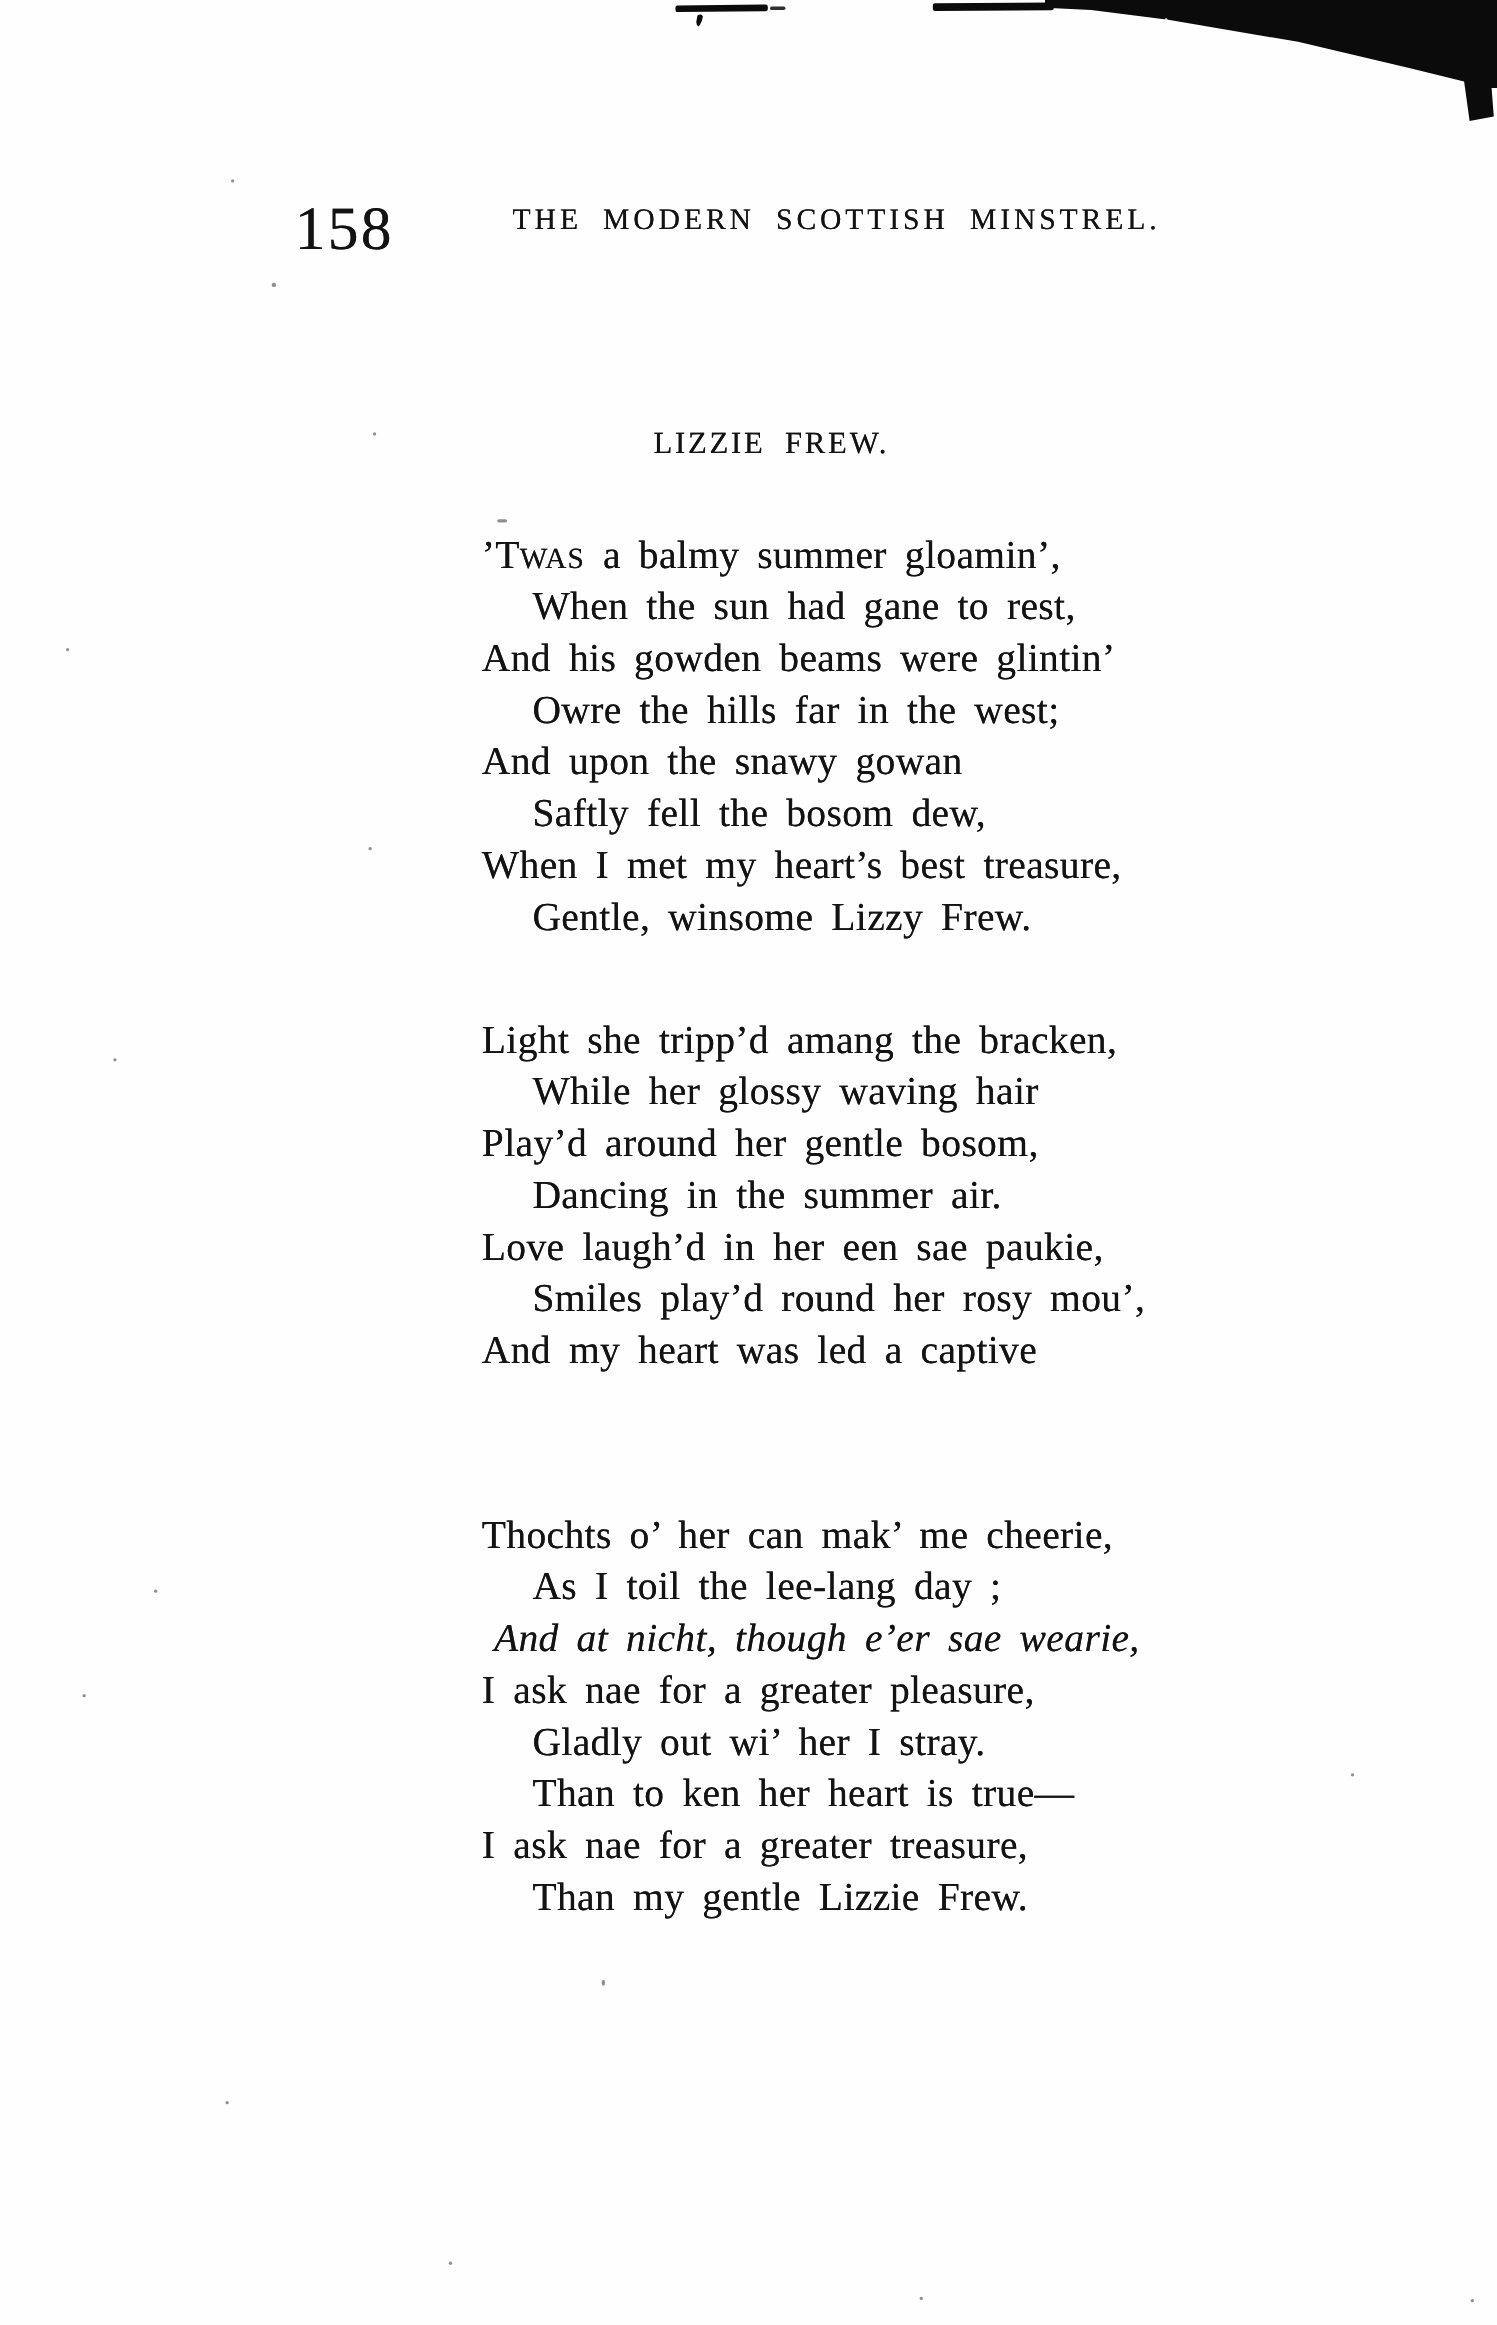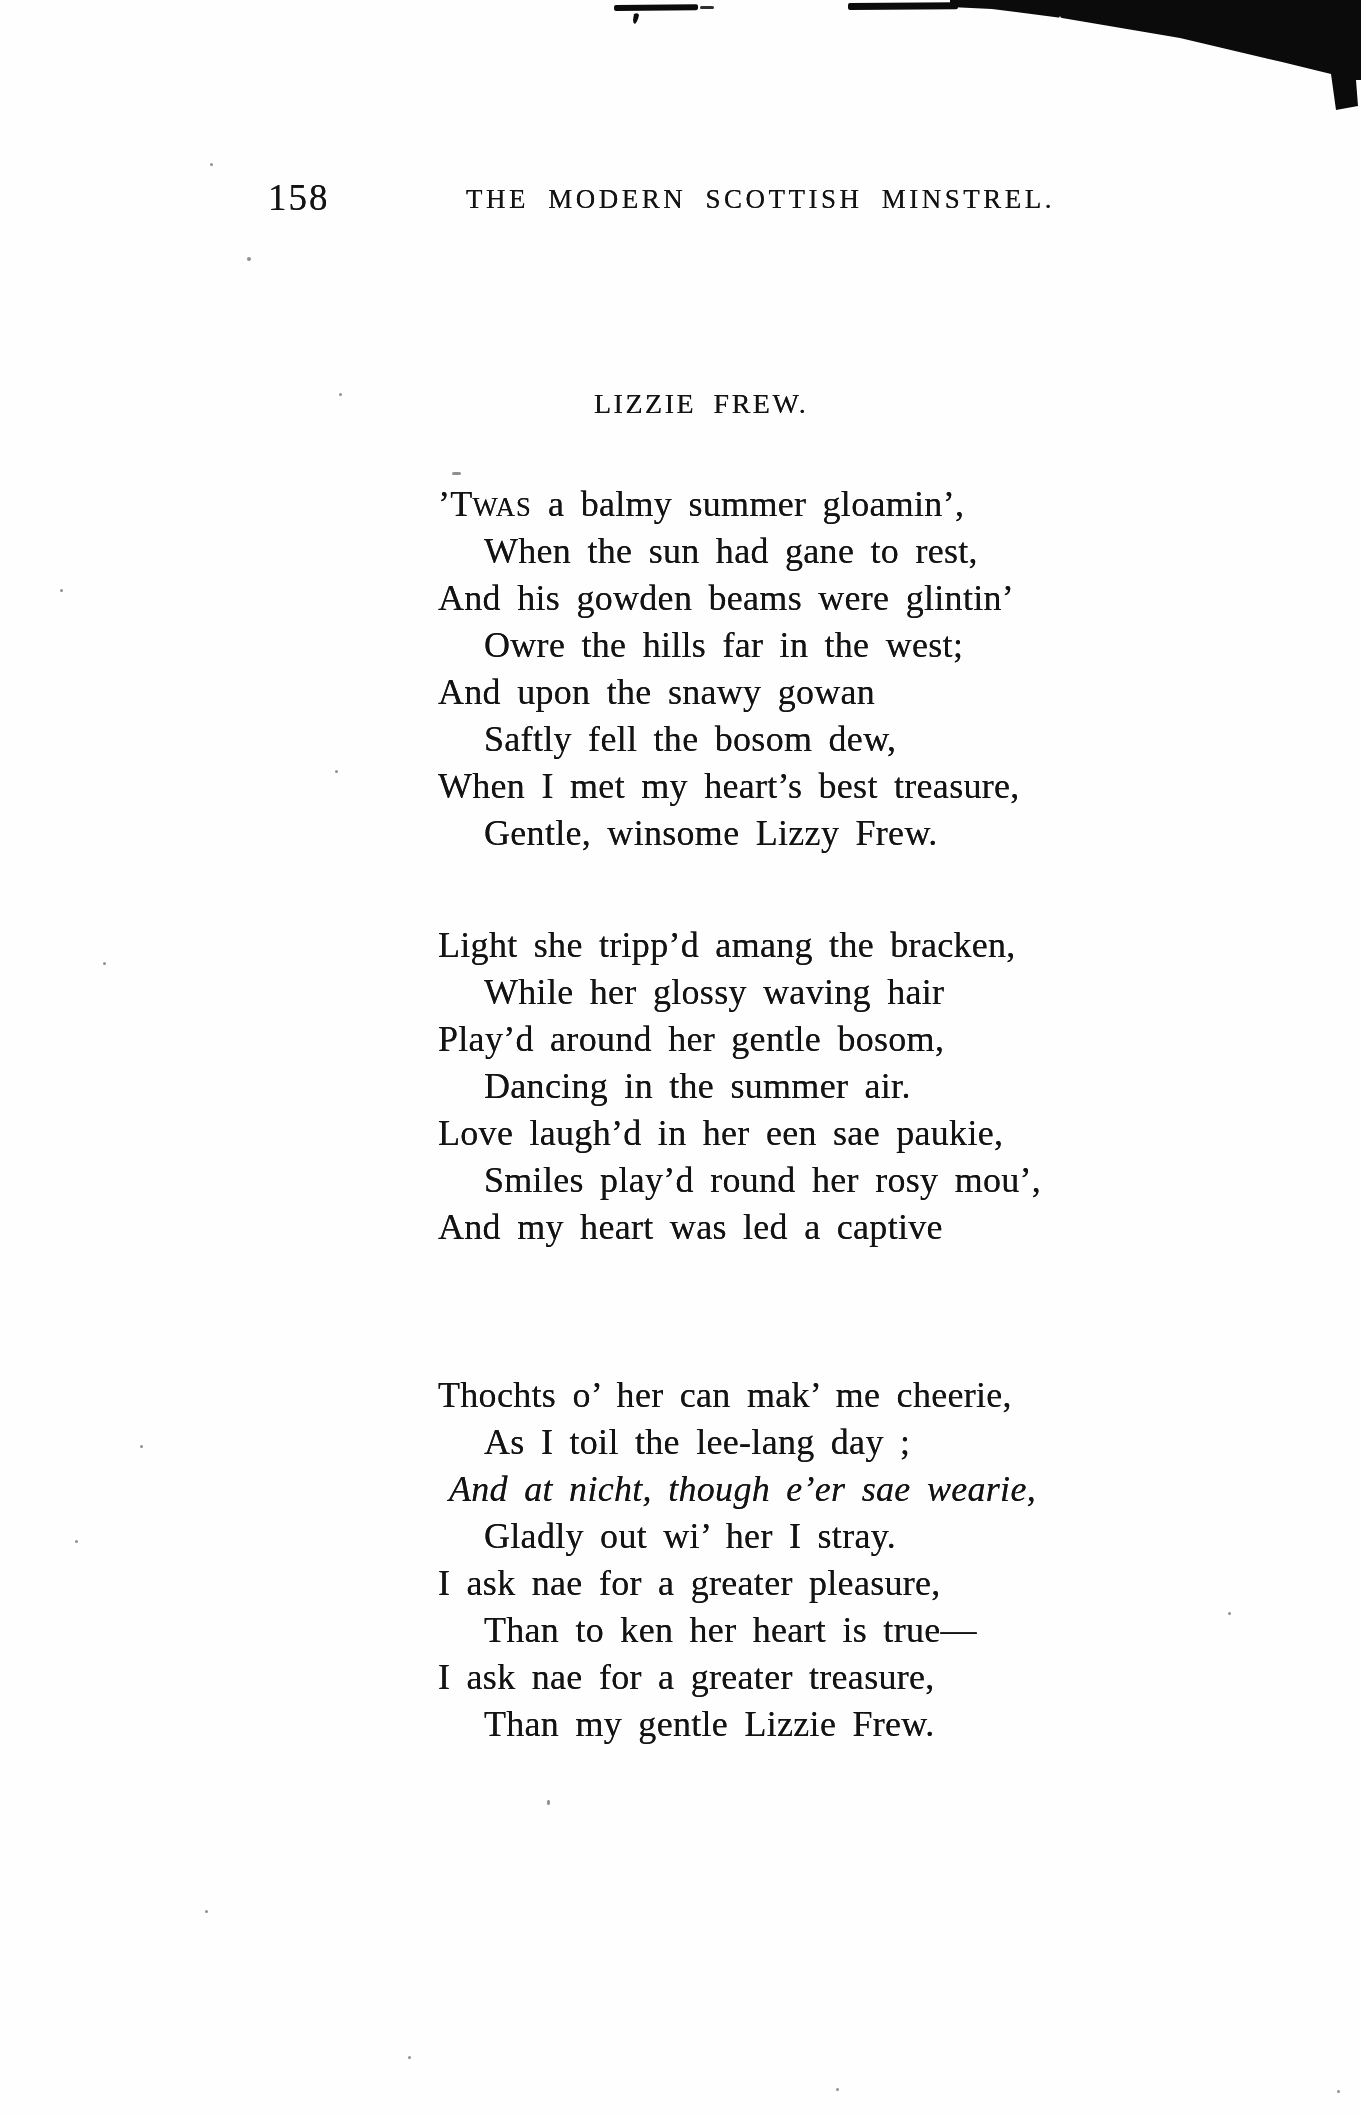--- a/index.html
+++ b/index.html
@@ -13,21 +13,21 @@
   }
   .page {
     position: absolute; inset: 0;
     background: #fefefe;
   }
   
   .ink { text-shadow: 0 0 0.6px rgba(10,10,10,0.85); }
 
   .pagenum {
     position: absolute; left: 268px; top: 176px;
-    font-size: 37px; letter-spacing: 2px;
+    font-size: 56px; letter-spacing: 2px;
   }
   .runhead {
     position: absolute; left: 466px; top: 184px;
     font-size: 27px; letter-spacing: 3.5px; word-spacing: 9px;
     white-space: nowrap;
   }
   .poem-title {
     position: absolute; left: 594px; top: 388px;
     font-size: 28px; letter-spacing: 2.5px; word-spacing: 8px;
     white-space: nowrap;
@@ -110,20 +110,20 @@
     <div class="line indent">Dancing in the summer air.</div>
     <div class="line">Love laugh’d in her een sae paukie,</div>
     <div class="line indent">Smiles play’d round her rosy mou’,</div>
     <div class="line">And my heart was led a captive</div>
   </div>
 
   <div class="stanza s3 ink">
     <div class="line">Thochts o’ her can mak’ me cheerie,</div>
     <div class="line indent">As I toil the lee-lang day ;</div>
     <div class="line italic">And at nicht, though e’er sae wearie,</div>
+    <div class="line">I ask nae for a greater pleasure,</div>
     <div class="line indent">Gladly out wi’ her I stray.</div>
-    <div class="line">I ask nae for a greater pleasure,</div>
     <div class="line indent">Than to ken her heart is true—</div>
     <div class="line">I ask nae for a greater treasure,</div>
     <div class="line indent">Than my gentle Lizzie Frew.</div>
   </div>
 
 </div>
 
 </body></html>

